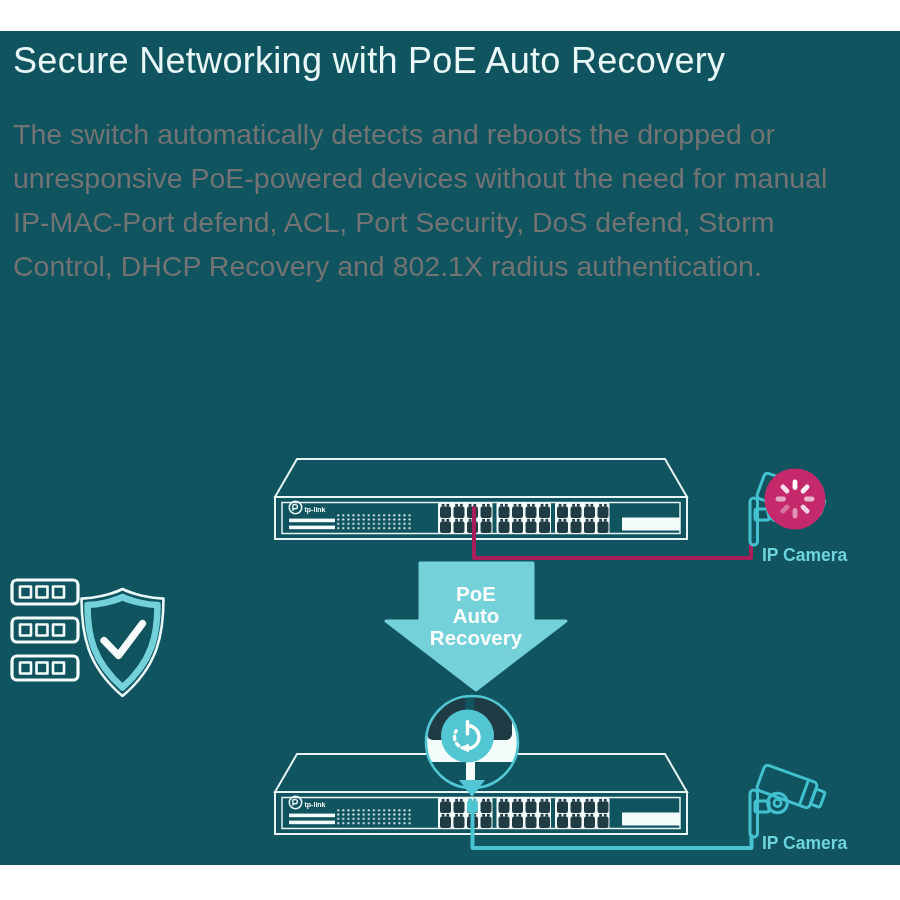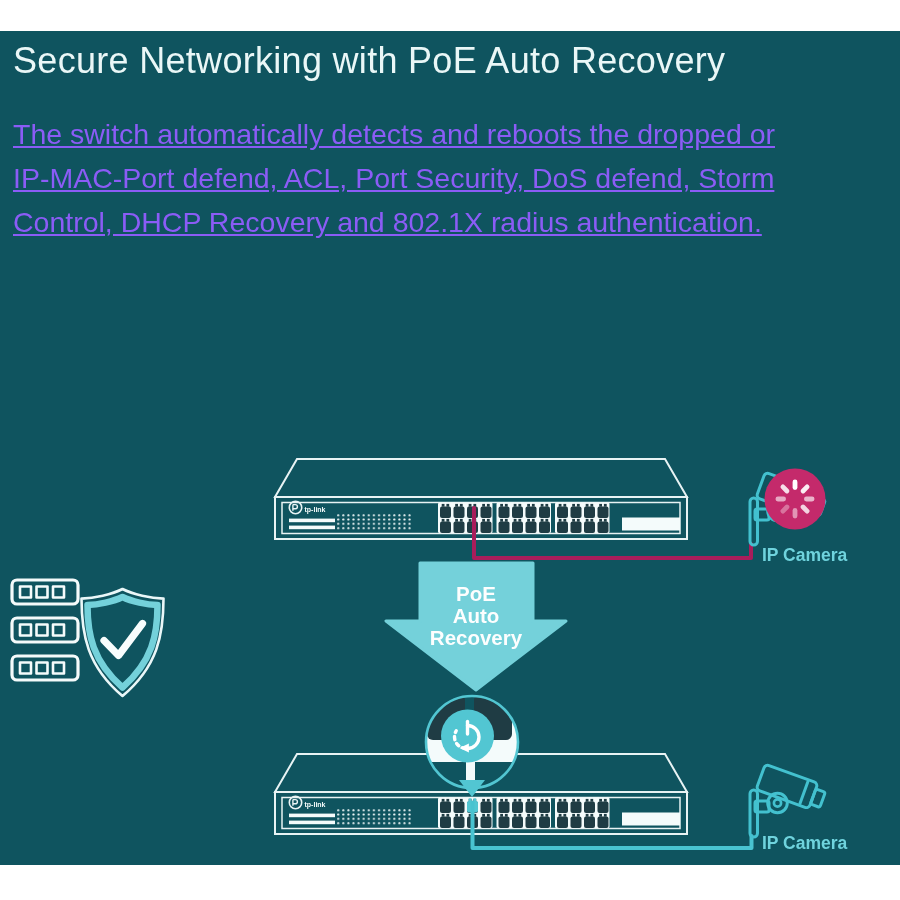--- a/index.html
+++ b/index.html
@@ -2,35 +2,36 @@
 <html><head>
 <meta charset="utf-8">
 <style>
   html,body{margin:0;padding:0;background:#ffffff;}
   .page{position:relative;width:900px;height:900px;background:#ffffff;overflow:hidden;
         font-family:"Liberation Sans",sans-serif;}
   .canvas{position:absolute;left:0;top:31px;width:900px;height:834px;background:#0F545F;}
   .title{position:absolute;left:13px;top:40px;margin:0;font-size:36px;font-weight:400;
          color:#EAF7F7;letter-spacing:.3px;white-space:nowrap;}
   .desc{position:absolute;left:13px;top:112px;font-size:28.5px;line-height:44px;
-        color:#8b5cf6;font-weight:400;text-decoration:underline;}
+        color:#737373;font-weight:400;}
   .desc div{white-space:nowrap;}
   svg.diagram{position:absolute;left:0;top:0;width:900px;height:900px;}
   text{font-family:"Liberation Sans",sans-serif;}
 </style>
 </head>
 <body>
 
 <div class="page">
   <div class="canvas"></div>
 
   <h1 class="title">Secure Networking with PoE Auto Recovery</h1>
 
   <div class="desc">
     <div>The switch automatically detects and reboots the dropped or</div>
+    <div>unresponsive PoE-powered devices without the need for manual</div>
     <div>IP-MAC-Port defend, ACL, Port Security, DoS defend, Storm</div>
     <div>Control, DHCP Recovery and 802.1X radius authentication.</div>
   </div>
 
   <svg class="diagram" viewBox="0 0 900 900">
     <defs>
       <pattern id="dots" x="337" y="514" width="5.1" height="4.3" patternUnits="userSpaceOnUse">
         <circle cx="1.2" cy="1.2" r="1.05" fill="#F4FBFB"></circle>
       </pattern>
 

